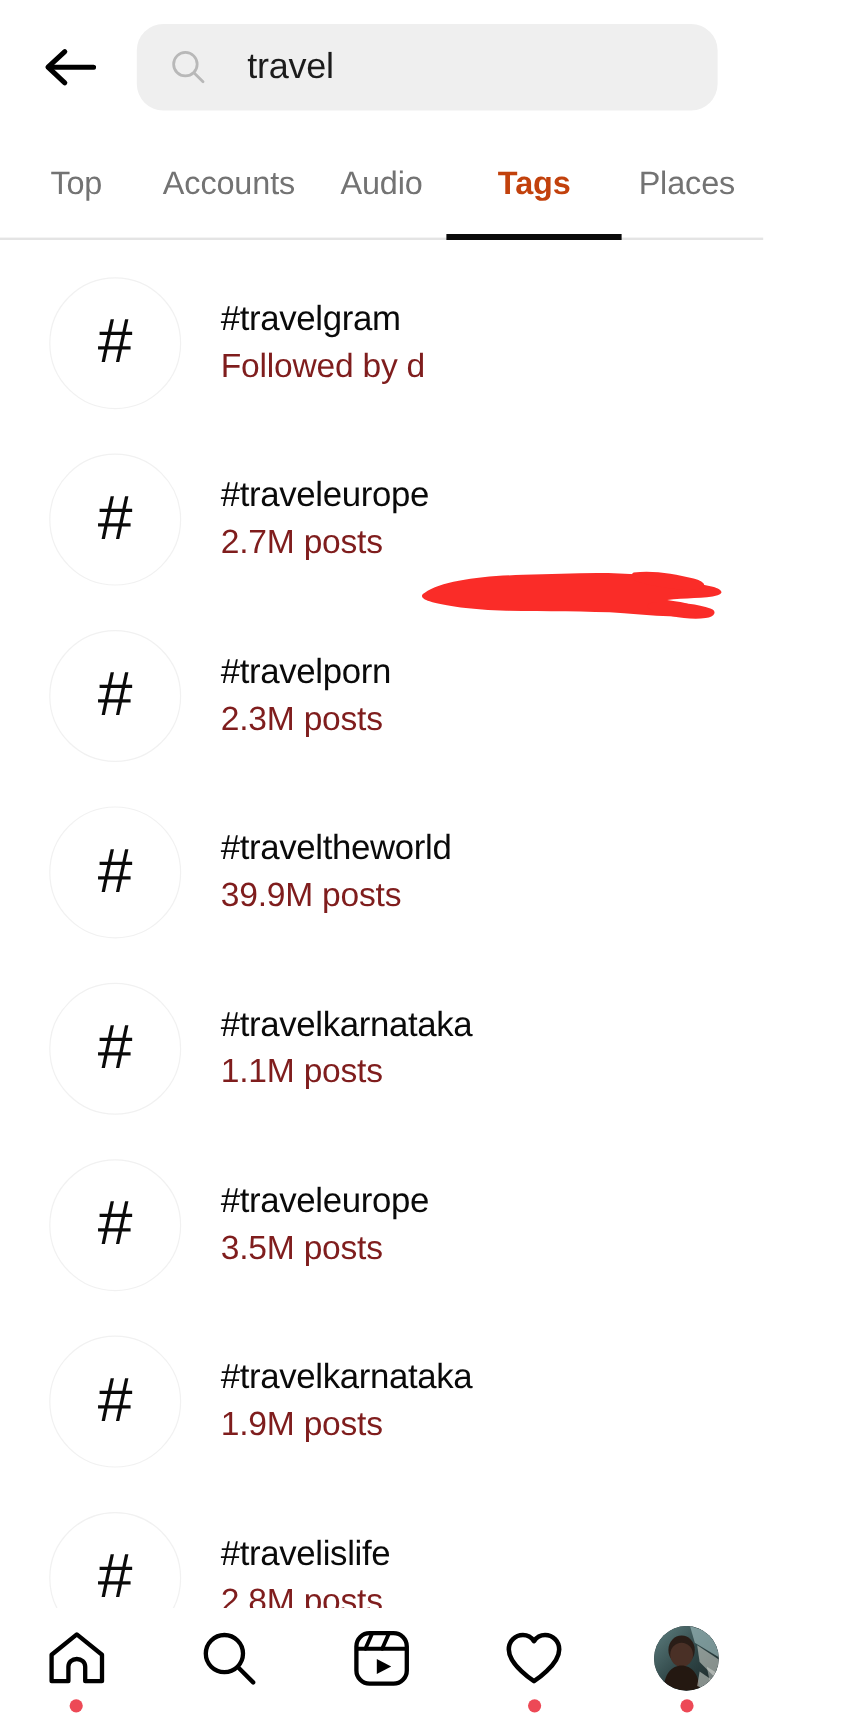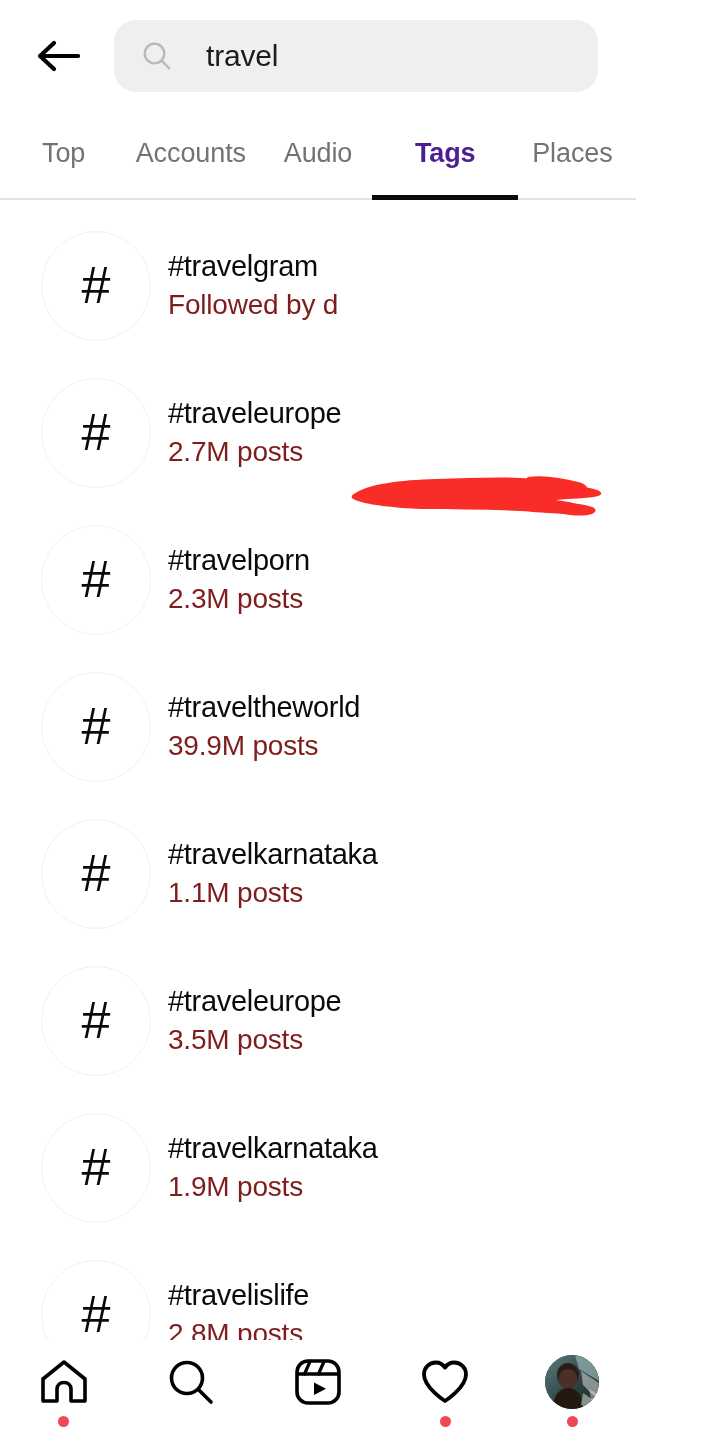--- a/index.html
+++ b/index.html
@@ -94,21 +94,21 @@
   }
 
   .tab-label {
     font-size: 27px;
     color: #737373;
     letter-spacing: -0.1px;
     line-height: 1;
   }
 
   .tab.active .tab-label {
-    color: #4c1d95;
+    color: #c2410c;
     font-weight: bold;
   }
 
   .tab.active::after {
     content: "";
     position: absolute;
     bottom: -2px;
     left: 50%;
     transform: translateX(-50%);
     width: 146px;
@@ -146,21 +146,21 @@
 
   .hash-glyph {
     font-size: 52px;
     color: #0a0a0a;
     line-height: 1;
     font-family: "Liberation Sans", sans-serif;
     margin-top: -2px;
   }
 
   .row-text {
-    margin-left: 17px;
+    margin-left: 33px;
     display: flex;
     flex-direction: column;
     justify-content: center;
     gap: 7px;
     min-width: 0;
   }
 
   .row-title {
     font-size: 29px;
     color: #0a0a0a;

